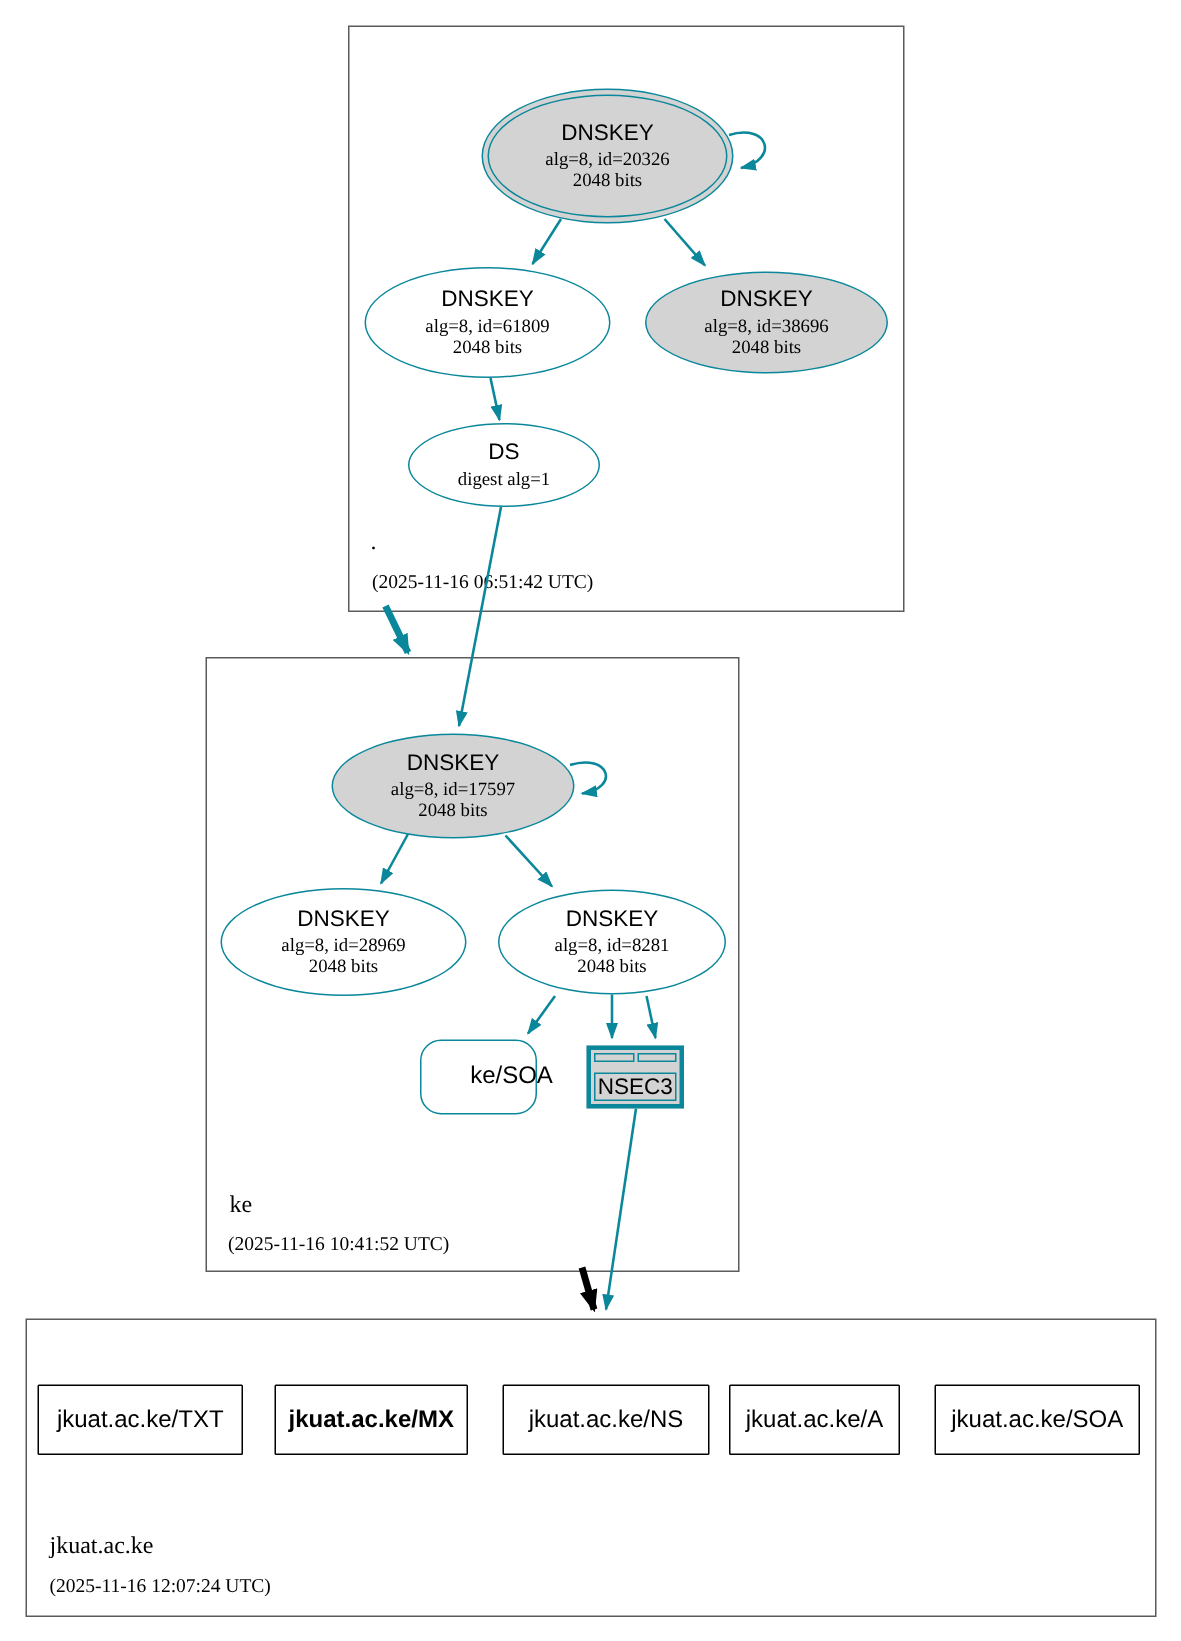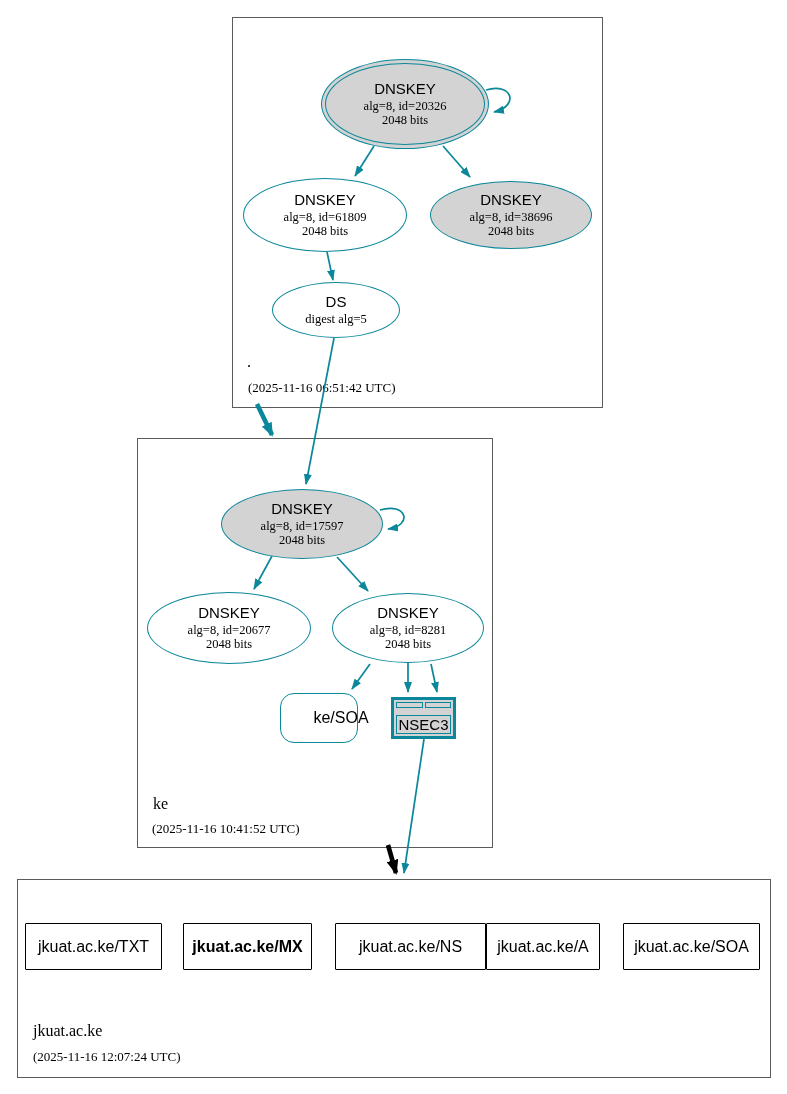--- a/index.html
+++ b/index.html
@@ -171,32 +171,32 @@
   </div>
 
   <div class="ellipse gray" style="left:430px; top:181px; width:162px; height:68px;">
     <div class="ntitle">DNSKEY</div>
     <div class="nsub">alg=8, id=38696</div>
     <div class="nsub">2048 bits</div>
   </div>
 
   <div class="ellipse" style="left:272px; top:282px; width:128px; height:56px;">
     <div class="ntitle">DS</div>
-    <div class="nsub">digest alg=5</div>
+    <div class="nsub">digest alg=1</div>
   </div>
 
   <div class="ellipse gray" style="left:221px; top:489px; width:162px; height:70px;">
     <div class="ntitle">DNSKEY</div>
     <div class="nsub">alg=8, id=17597</div>
     <div class="nsub">2048 bits</div>
   </div>
 
   <div class="ellipse" style="left:147px; top:592px; width:164px; height:72px;">
     <div class="ntitle">DNSKEY</div>
-    <div class="nsub">alg=8, id=20677</div>
+    <div class="nsub">alg=8, id=28969</div>
     <div class="nsub">2048 bits</div>
   </div>
 
   <div class="ellipse" style="left:332px; top:593px; width:152px; height:70px;">
     <div class="ntitle">DNSKEY</div>
     <div class="nsub">alg=8, id=8281</div>
     <div class="nsub">2048 bits</div>
   </div>
 
   <div class="soa-node" style="left:280px; top:693px; width:78px; height:50px;">ke/SOA</div>
@@ -204,17 +204,17 @@
   <div class="nsec3" style="left:391px; top:697px; width:65px; height:42px;">
     <div class="nsec3-row">
       <div class="nsec3-cell"></div>
       <div class="nsec3-cell"></div>
     </div>
     <div class="nsec3-main">NSEC3</div>
   </div>
 
   <div class="rrset" style="left:25px;  width:137px;">jkuat.ac.ke/TXT</div>
   <div class="rrset" style="left:183px; width:129px;font-weight:bold;">jkuat.ac.ke/MX</div>
-  <div class="rrset" style="left:335px; width:151px;">jkuat.ac.ke/NS</div>
+  <div class="rrset" style="left:335px; width:138px;">jkuat.ac.ke/NS</div>
   <div class="rrset" style="left:623px; width:137px;">jkuat.ac.ke/SOA</div>
   <div class="rrset" style="left:486px; width:114px;">jkuat.ac.ke/A</div>
 
 </div>
 
 </body></html>

